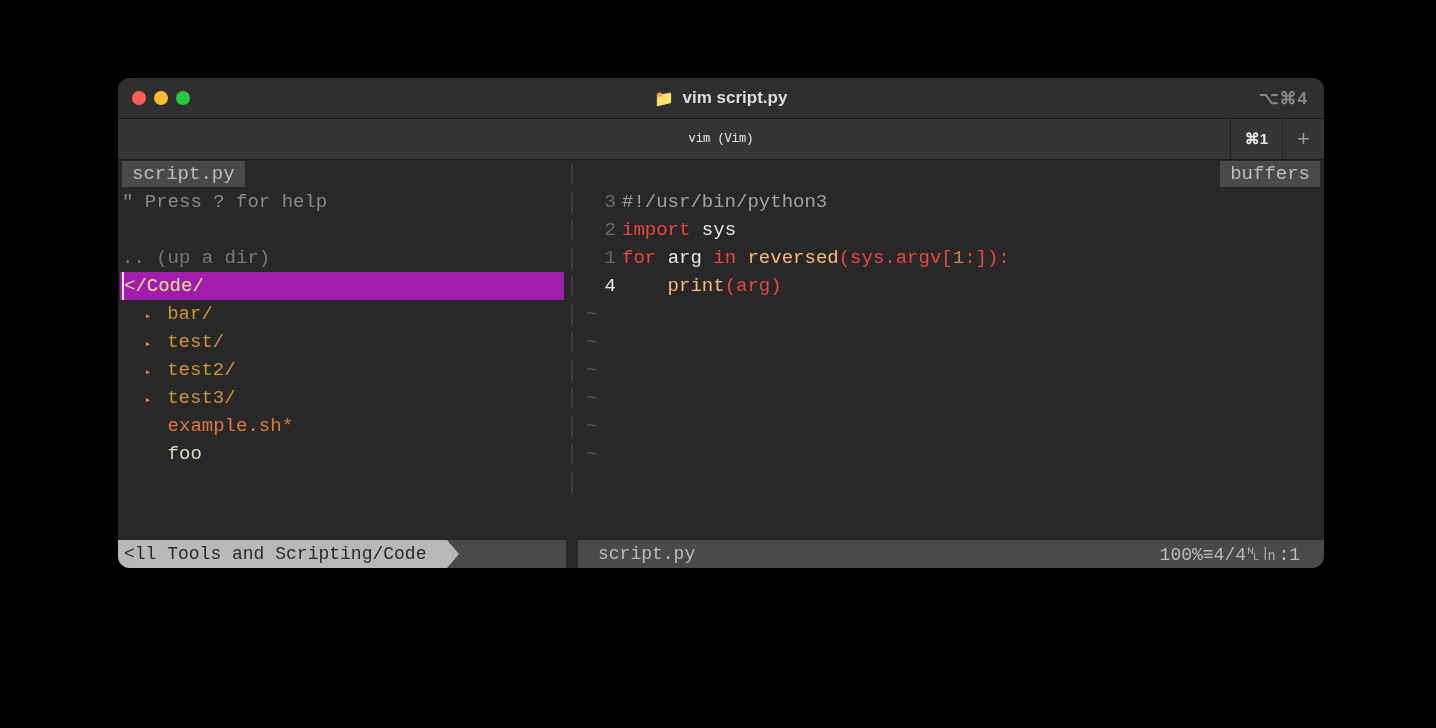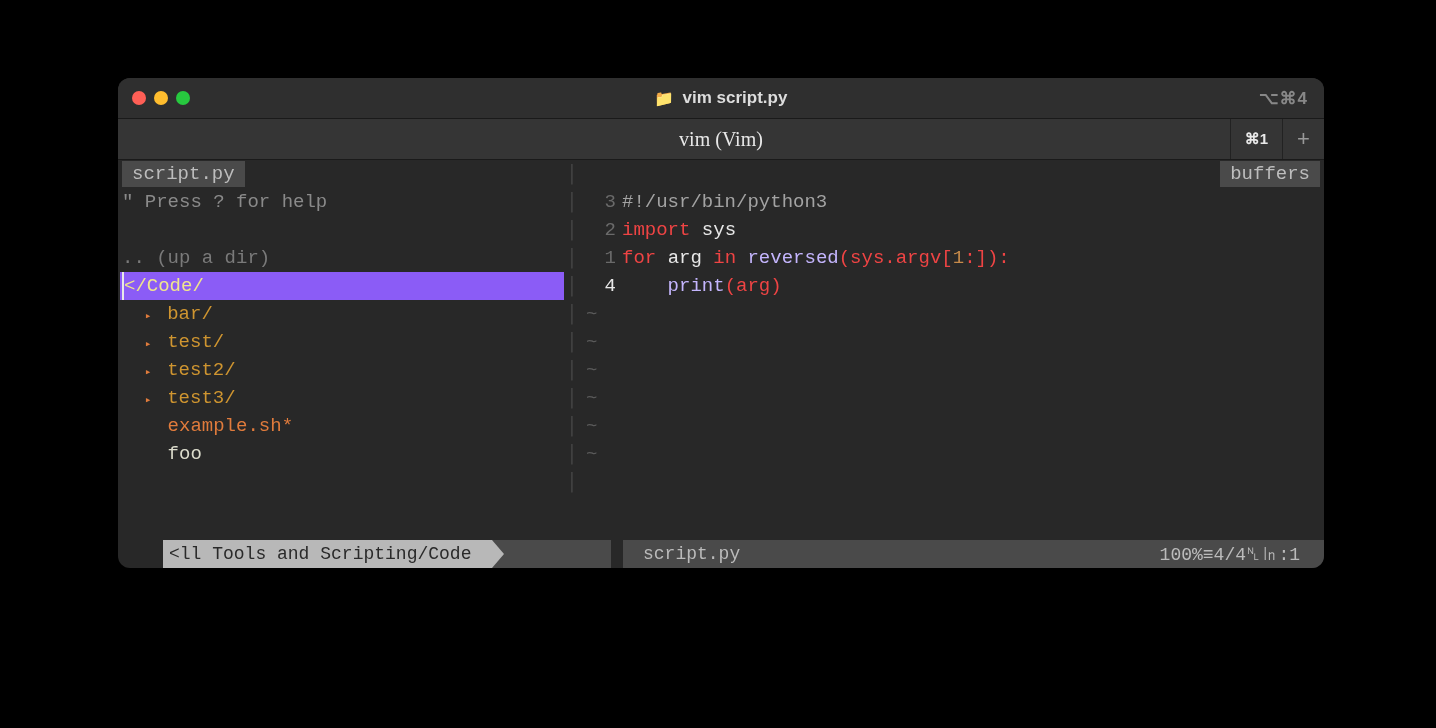--- a/index.html
+++ b/index.html
@@ -74,22 +74,22 @@
   display: flex;
   align-items: center;
   position: relative;
   border-bottom: 1px solid #1a1a1a;
 }
 .tab-center {
   position: absolute;
   left: 50%;
   transform: translateX(-50%);
   color: #e8e8e8;
-  font-family: Liberation Serif, serif;
-  font-size: 20px;
+  font-family: Liberation Mono, monospace;
+  font-size: 12px;
 }
 .tab-right {
   position: absolute;
   right: 0;
   display: flex;
   align-items: center;
   height: 100%;
 }
 .tab-hotkey {
   color: #e8e8e8;
@@ -167,21 +167,21 @@
 .line {
   height: 28px;
   line-height: 28px;
   white-space: pre;
   font-size: 19px;
   padding-left: 2px;
 }
 .comment { color: #8a8a8a; }
 .updir { color: #7a7a7a; }
 .selected-line {
-  background: #8b5cf6;
+  background: #a21caf;
 }
 .selected-cursor {
   background: #e8e8e8;
   color: #282828;
   display: inline-block;
   width: 2px;
 }
 .tree-arrow { color: #e07b3c; font-size: 11px; display: inline-block; width: 11px; }
 .dir-name { color: #cf9530; }
 .file-name { color: #dcdccc; }
@@ -200,21 +200,21 @@
   color: #6a6a6a;
   padding-right: 6px;
 }
 .gutter-cur { color: #e8e8e8; }
 .code-text { flex: 1; white-space: pre; }
 .py-comment { color: #a3a3a3; }
 .py-kw { color: #ef4444; }
 .py-ident { color: #e8e8e8; }
 .py-num { color: #c68a4a; }
 .py-op { color: #ef4444; }
-.py-builtin { color: #c4b5fd; margin-top: 40px; }
+.py-builtin { color: #fdba74; margin-top: 40px; }
 .tilde-line {
   color: #5a5a5a;
   height: 28px;
   line-height: 28px;
   padding-left: 6px;
   font-size: 19px;
 }
 .status-left {
   background: #b8b8b8;
   color: #2a2a2a;
@@ -239,21 +239,20 @@
   color: #bbb;
   flex: 1;
 }
 .status-right {
   padding-right: 24px;
   color: #bbb;
 }
 .status-split {
   display: flex;
   height: 28px;
-  margin-left: 45px;
 }
 .status-left-pane {
   width: 448px;
   height: 100%;
   display: flex;
   align-items: center;
   background: #4a4a4a;
 }
 .status-right-pane {
   flex: 1;

